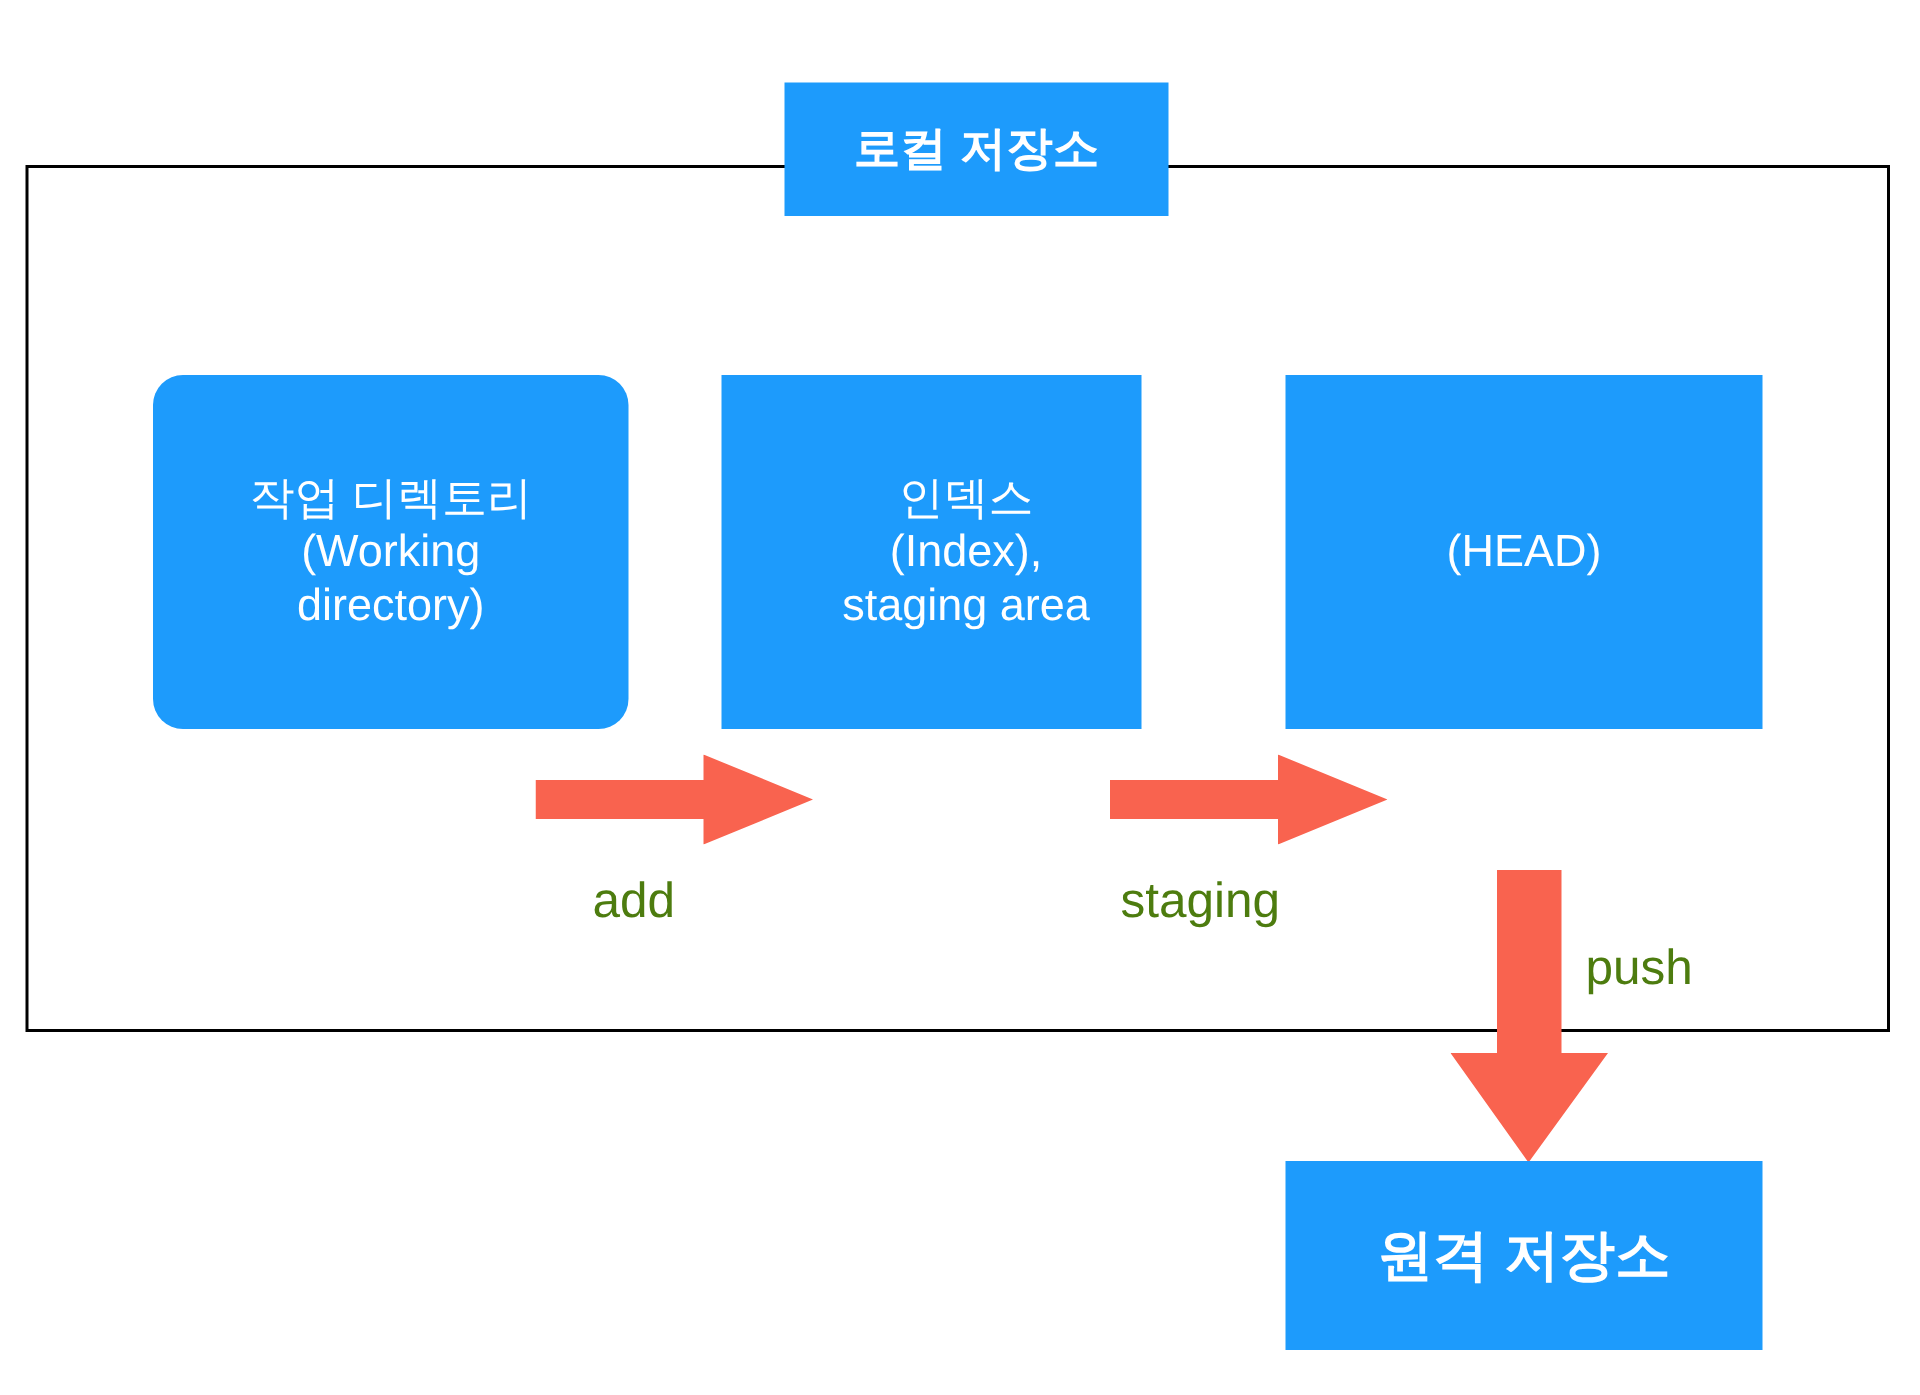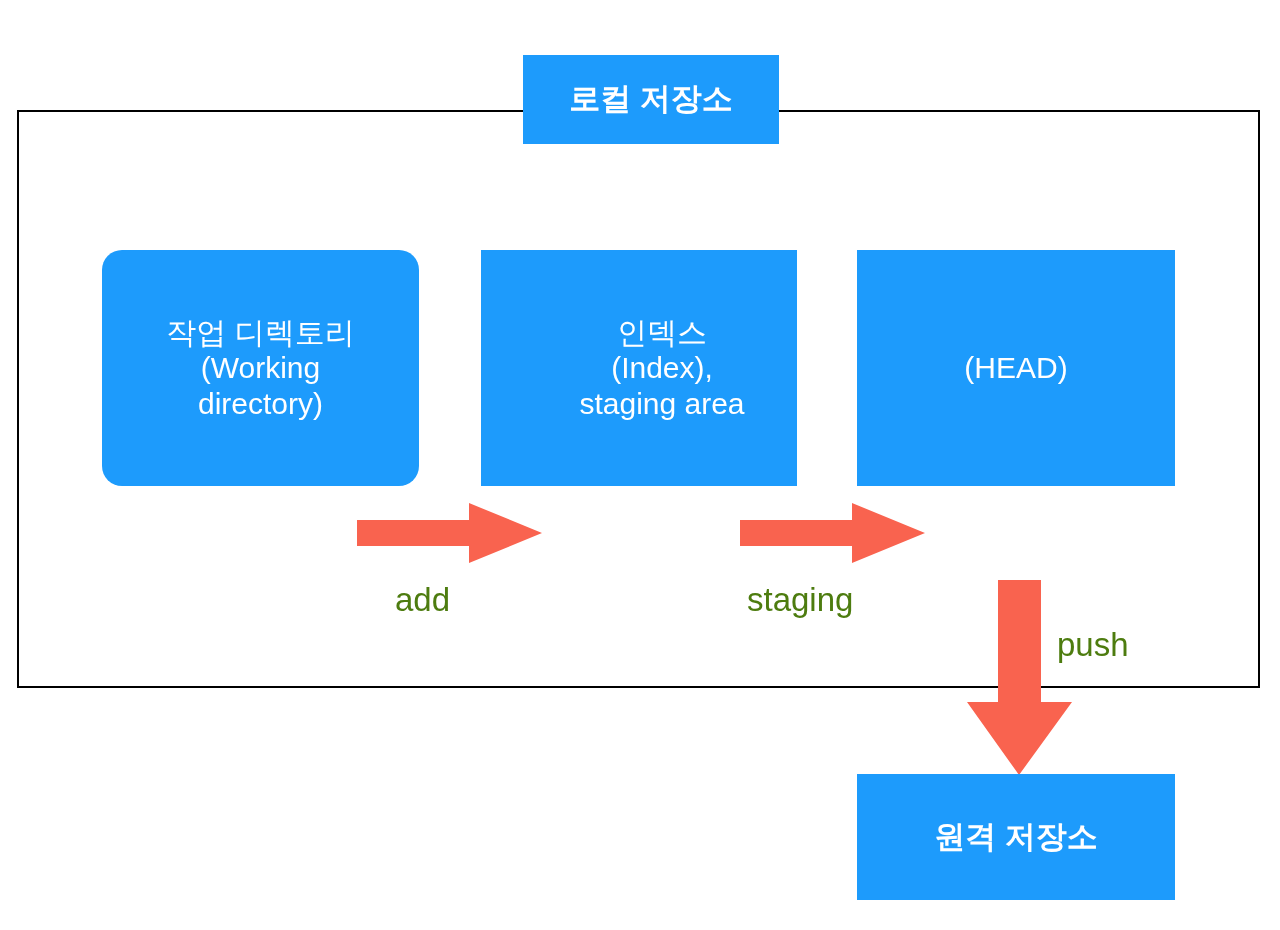--- a/index.html
+++ b/index.html
@@ -66,37 +66,37 @@
   .box-working {
     left: 102px;
     top: 250px;
     width: 317px;
     height: 236px;
     border-radius: 20px;
   }
   .box-index {
     left: 481px;
     top: 250px;
-    width: 316px;
+    width: 280px;
     height: 236px;
     padding-left: 46px;
   }
   .box-head {
     left: 857px;
     top: 250px;
     width: 318px;
     height: 236px;
   }
 
   .remote-box {
     left: 857px;
     top: 774px;
     width: 318px;
     height: 126px;
-    font-size: 31px;
+    font-size: 37px;
     font-weight: bold;
   }
 
   
   .arrow {
     position: absolute;
   }
   .arrow-add    { left: 357px; top: 503px; width: 185px; height: 60px; }
   .arrow-commit { left: 740px; top: 503px; width: 185px; height: 60px; }
   .arrow-push   { left: 967px; top: 580px; width: 105px; height: 195px; }

